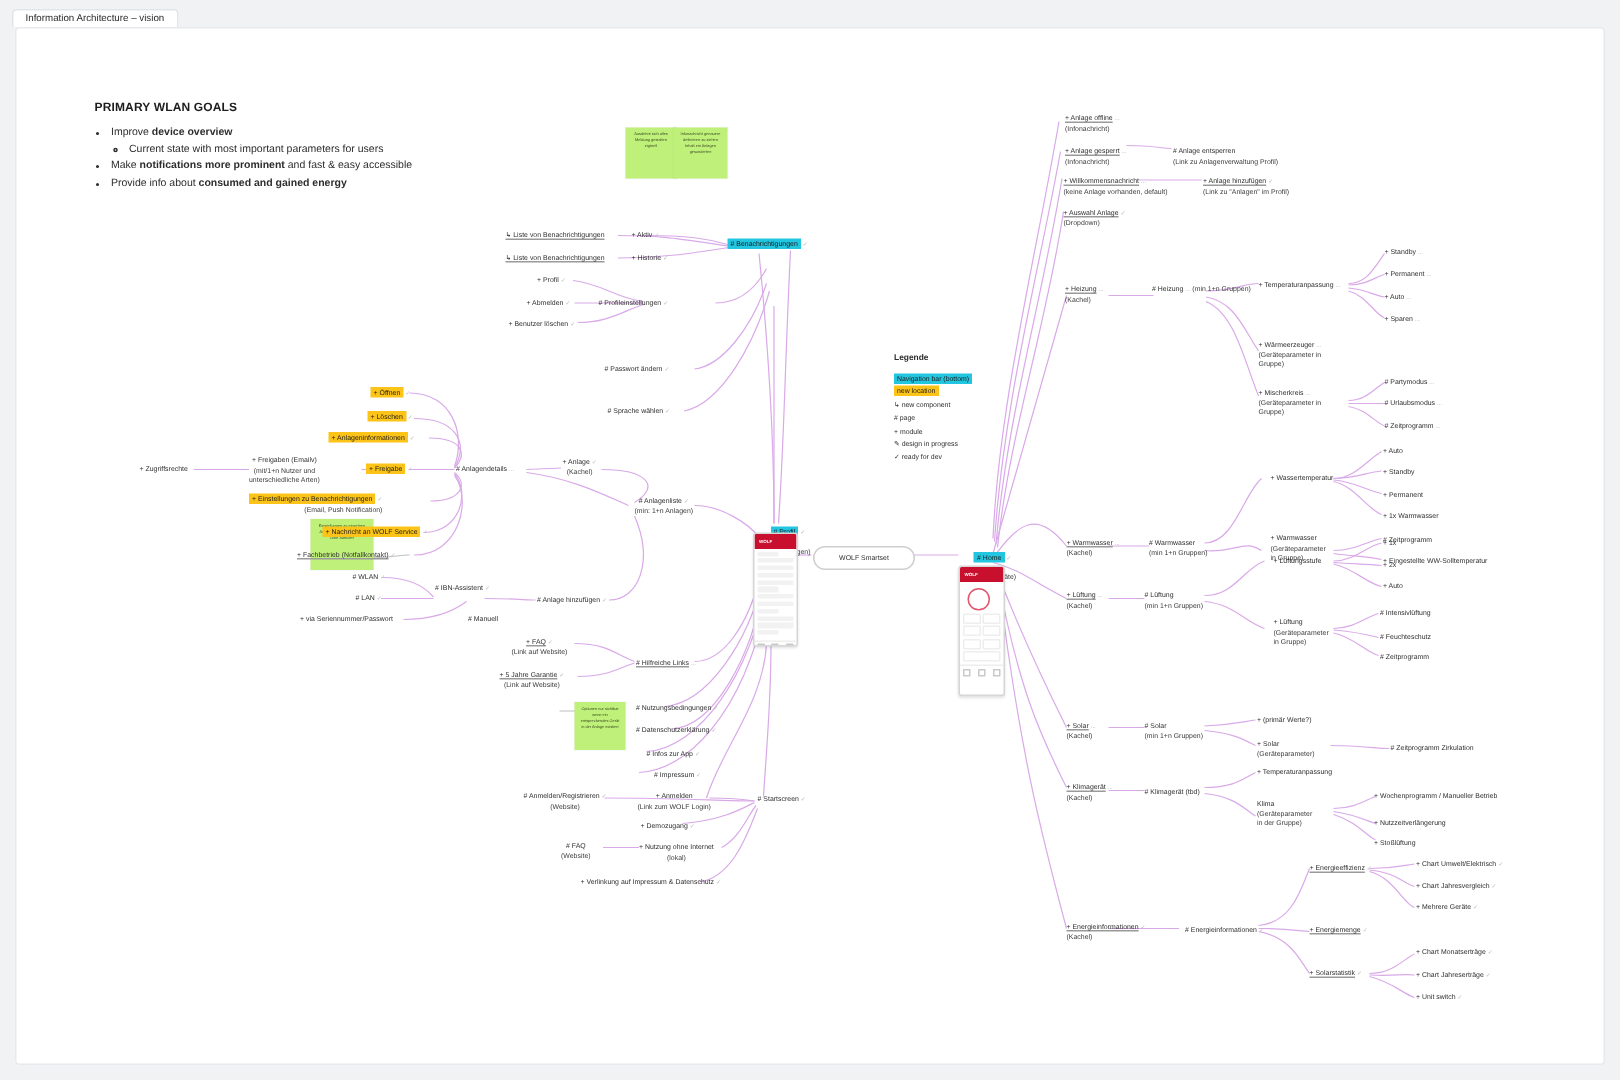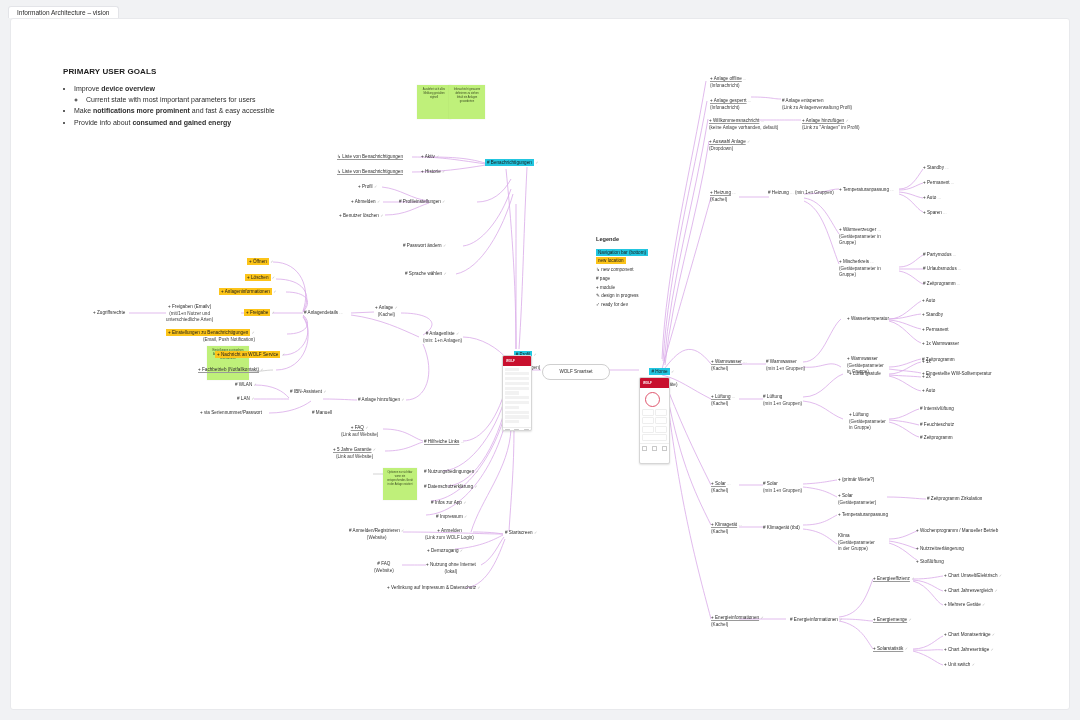--- a/index.html
+++ b/index.html
@@ -170,21 +170,21 @@
       <path d="M902 631 C918 632 925 630 932 631"></path>
       <path d="M902 632 C918 636 925 644 932 646"></path>
     </g>
     <g fill="none" stroke="#b5b5b5" stroke-width=".6">
       <path d="M233 353 C248 353 255 351 262 351"></path>
       <path d="M362 455 C380 455 390 455 398 455"></path>
     </g>
   </svg>
 
   <div class="goals">
-    <h1>PRIMARY USER GOALS</h1>
+    <h1>PRIMARY WLAN GOALS</h1>
     <ul>
       <li>
         <span>Improve </span><b>device overview</b><span></span>
         <ul>
             <li><span>Current state with most important parameters for users</span></li>
           </ul>
       </li>
       <li>
         <span>Make </span><b>notifications more prominent</b><span> and fast &amp; easy accessible</span>
       </li>

